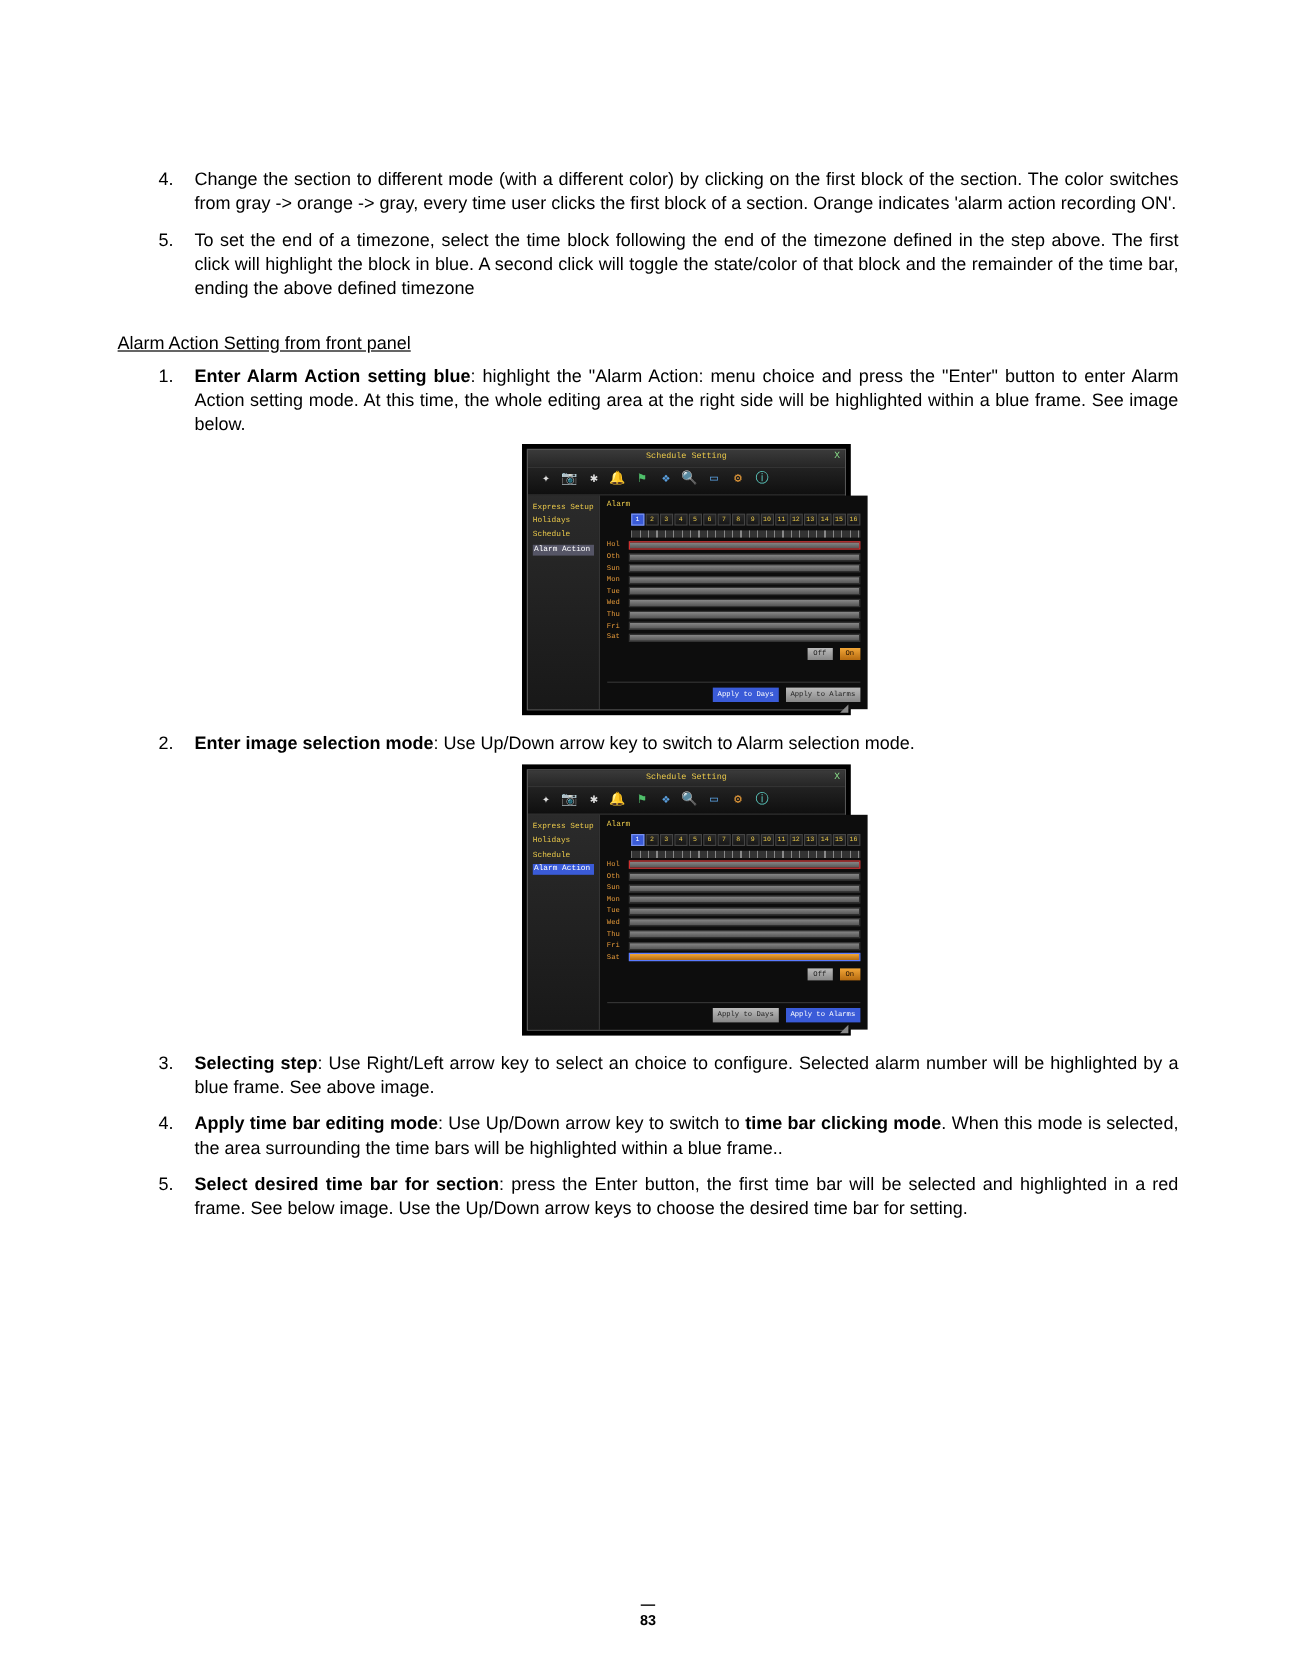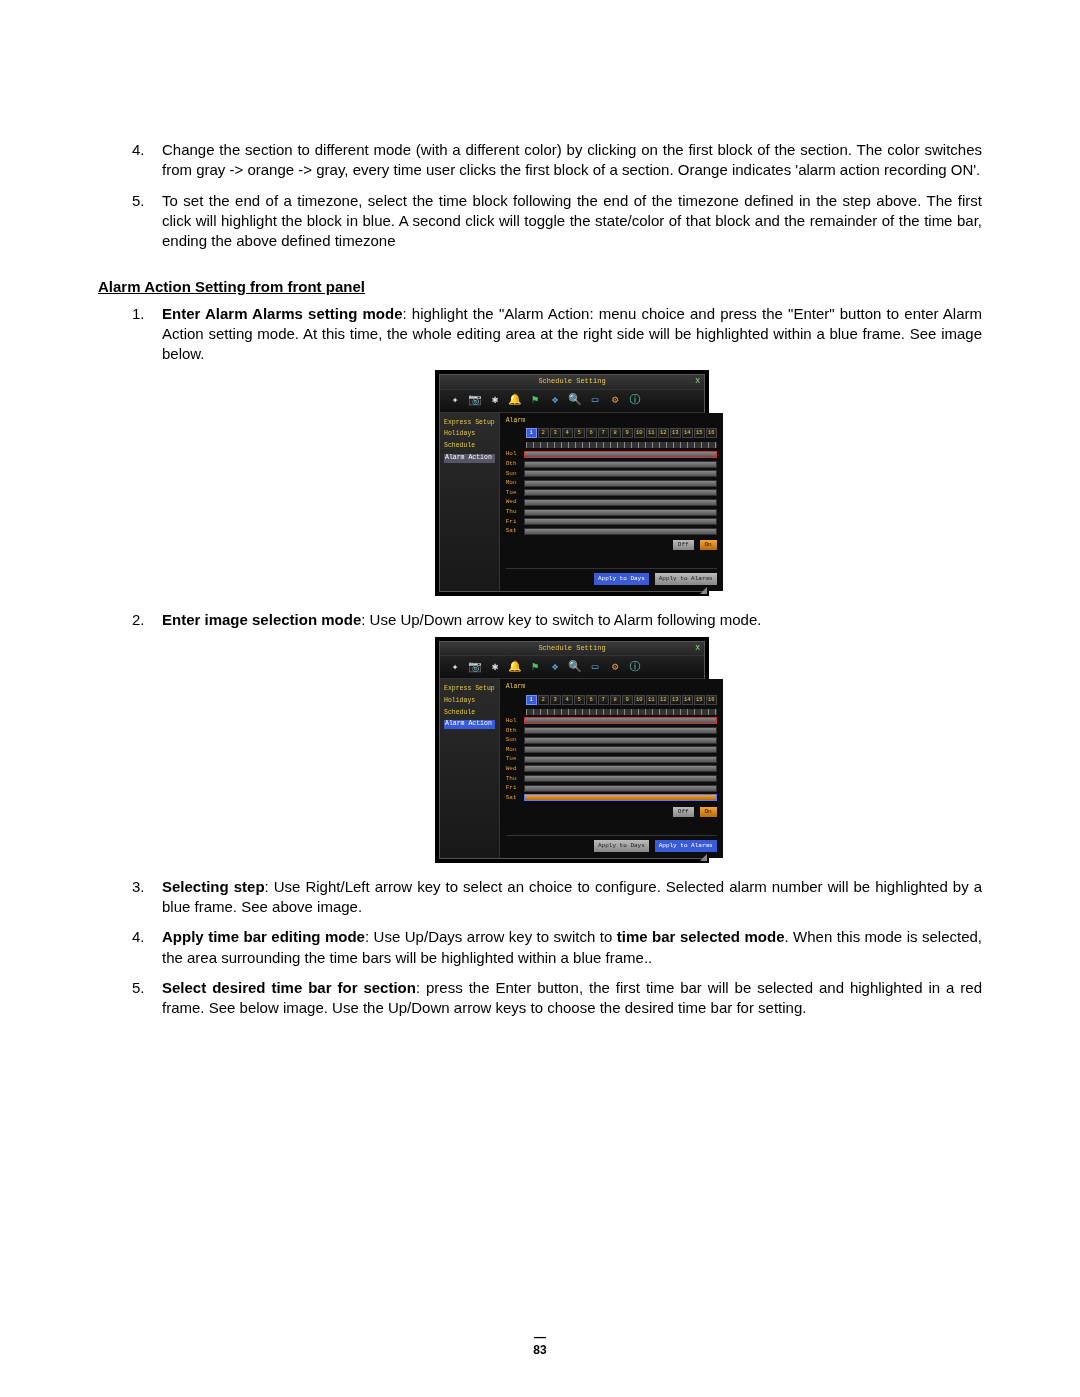--- a/index.html
+++ b/index.html
@@ -20,21 +20,21 @@
   ol { margin: 0 0 16px 0; padding-left: 60px; }
   ol.continue { list-style: none; }
   ol.continue > li { position: relative; }
   ol.continue > li .num {
     position: absolute;
     left: -26px;
     top: 0;
   }
   li { padding-left: 4px; margin-bottom: 10px; text-align: justify; }
   .section-head {
-    font-weight: bold;
+    font-weight: normal;
     text-decoration: underline;
     margin: 26px 0 6px 0;
   }
   .footer {
     position: absolute;
     bottom: 40px;
     left: 0;
     width: 100%;
     text-align: center;
     font-size: 12px;
@@ -164,21 +164,21 @@
       <span>To set the end of a timezone, select the time block following the end of the timezone defined in the step above. The first click will highlight the block in blue. A second click will toggle the state/color of that block and the remainder of the time bar, ending the above defined timezone</span>
     </li>
   </ol>
 
   <div class="section-head">Alarm Action Setting from front panel</div>
 
   <ol class="continue">
 
     <li>
       <span class="num">1.</span>
-      <b>Enter Alarm Alarms setting mode</b><span>: highlight the "Alarm Action: menu choice and press the "Enter" button to enter Alarm Action setting mode. At this time, the whole editing area at the right side will be highlighted within a blue frame. See image below.</span>
+      <b>Enter Alarm Action setting blue</b><span>: highlight the "Alarm Action: menu choice and press the "Enter" button to enter Alarm Action setting mode. At this time, the whole editing area at the right side will be highlighted within a blue frame. See image below.</span>
 
       <div class="screenshot-wrap">
         <div class="dvr">
           <div class="dvr-inner">
             <div class="dvr-title">
               <span>Schedule Setting</span>
               <span class="dvr-close">X</span>
             </div>
             <div class="dvr-toolbar">
               <span class="tb-icon c-white">✦</span>
@@ -269,21 +269,21 @@
               </div>
             </div>
           </div>
           <span class="corner-wedge"></span>
         </div>
       </div>
     </li>
 
     <li>
       <span class="num">2.</span>
-      <b>Enter image selection mode</b><span>: Use Up/Down arrow key to switch to Alarm following mode.</span>
+      <b>Enter image selection mode</b><span>: Use Up/Down arrow key to switch to Alarm selection mode.</span>
 
       <div class="screenshot-wrap">
         <div class="dvr">
           <div class="dvr-inner">
             <div class="dvr-title">
               <span>Schedule Setting</span>
               <span class="dvr-close">X</span>
             </div>
             <div class="dvr-toolbar">
               <span class="tb-icon c-white">✦</span>
@@ -379,21 +379,21 @@
       </div>
     </li>
 
     <li>
       <span class="num">3.</span>
       <b>Selecting step</b><span>: Use Right/Left arrow key to select an choice to configure. Selected alarm number will be highlighted by a blue frame. See above image.</span>
     </li>
 
     <li>
       <span class="num">4.</span>
-      <b>Apply time bar editing mode</b><span>: Use Up/Days arrow key to switch to </span><b>time bar selected mode</b><span>. When this mode is selected, the area surrounding the time bars will be highlighted within a blue frame..</span>
+      <b>Apply time bar editing mode</b><span>: Use Up/Down arrow key to switch to </span><b>time bar clicking mode</b><span>. When this mode is selected, the area surrounding the time bars will be highlighted within a blue frame..</span>
     </li>
 
     <li>
       <span class="num">5.</span>
       <b>Select desired time bar for section</b><span>: press the Enter button, the first time bar will be selected and highlighted in a red frame. See below image. Use the Up/Down arrow keys to choose the desired time bar for setting.</span>
     </li>
 
   </ol>
 
   <div class="footer">

